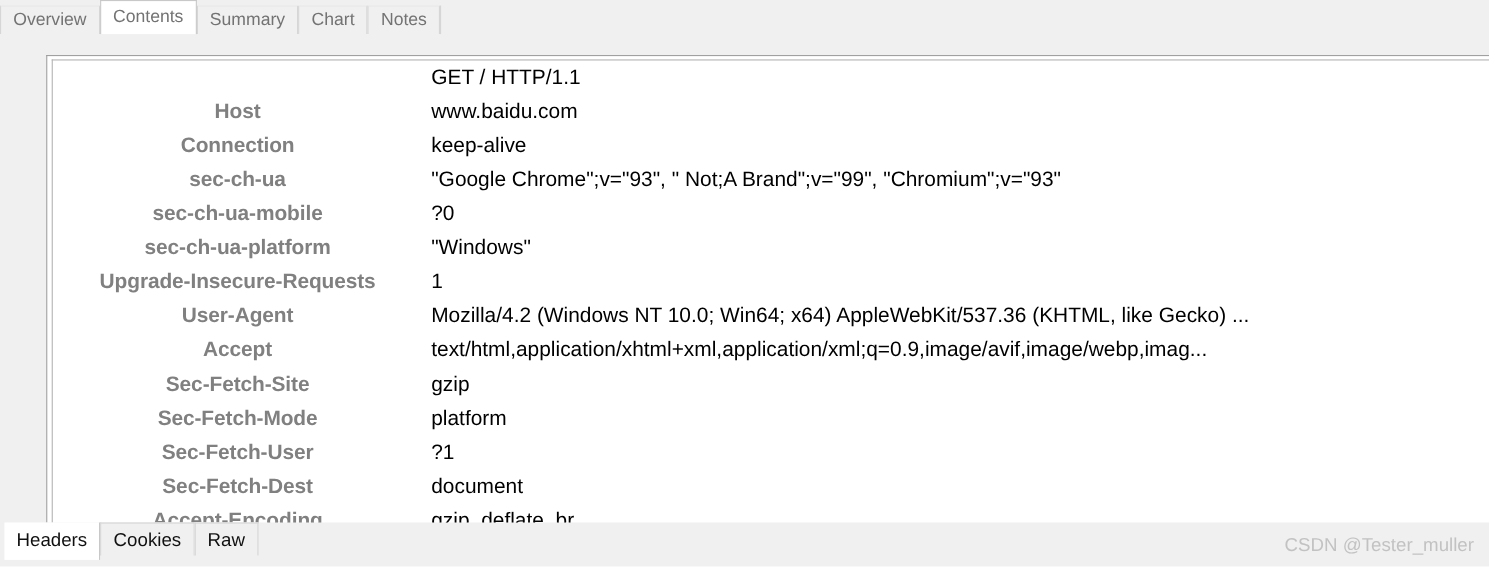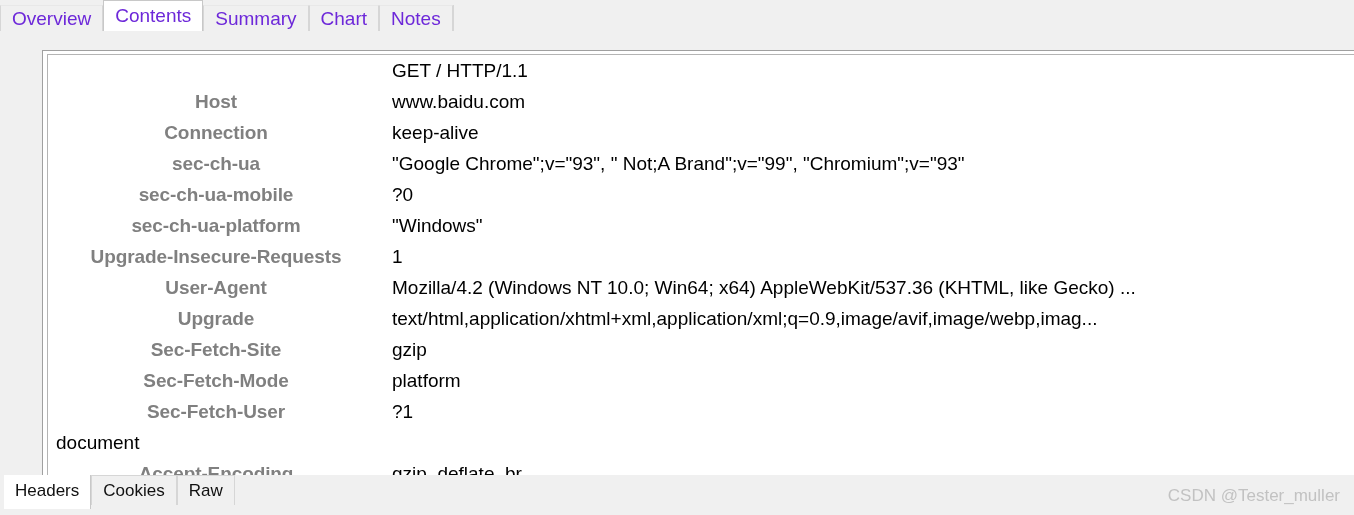--- a/index.html
+++ b/index.html
@@ -32,22 +32,22 @@
     background: #f0f0f0;
     display: flex;
     align-items: flex-end;
     box-sizing: border-box;
   }
   .tab {
     position: relative;
     height: 26px;
     line-height: 26px;
     padding: 0 11px;
-    font-size: 19px;
-    color: #6d28d9;
+    font-size: 16px;
+    color: #737373;
     background: #f0f0f0;
     border-left: 1px solid #d6d6d6;
     border-right: 1px solid #d6d6d6;
     border-top: 1px solid #e8e8e8;
     box-sizing: border-box;
     white-space: nowrap;
     cursor: default;
   }
   .tab.active {
     height: 31px;
@@ -276,36 +276,37 @@
         </div>
         <div class="hrow">
           <div class="hname">Upgrade-Insecure-Requests</div>
           <div class="hvalue">1</div>
         </div>
         <div class="hrow">
           <div class="hname">User-Agent</div>
           <div class="hvalue">Mozilla/4.2 (Windows NT 10.0; Win64; x64) AppleWebKit/537.36 (KHTML, like Gecko) ...</div>
         </div>
         <div class="hrow">
-          <div class="hname">Upgrade</div>
+          <div class="hname">Accept</div>
           <div class="hvalue">text/html,application/xhtml+xml,application/xml;q=0.9,image/avif,image/webp,imag...</div>
         </div>
         <div class="hrow">
           <div class="hname">Sec-Fetch-Site</div>
           <div class="hvalue">gzip</div>
         </div>
         <div class="hrow">
           <div class="hname">Sec-Fetch-Mode</div>
           <div class="hvalue">platform</div>
         </div>
         <div class="hrow">
           <div class="hname">Sec-Fetch-User</div>
           <div class="hvalue">?1</div>
         </div>
         <div class="hrow">
+          <div class="hname">Sec-Fetch-Dest</div>
           <div class="hvalue">document</div>
         </div>
         <div class="hrow">
           <div class="hname">Accept-Encoding</div>
           <div class="hvalue">gzip, deflate, br</div>
         </div>
 
       </div>
     </div>
 

